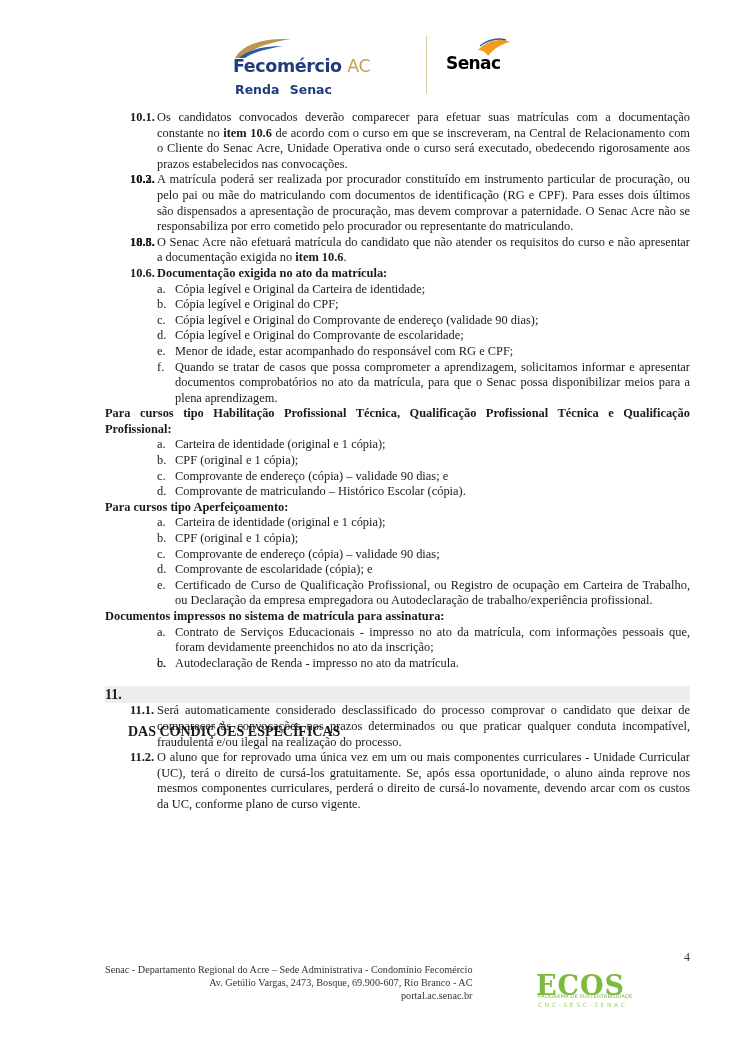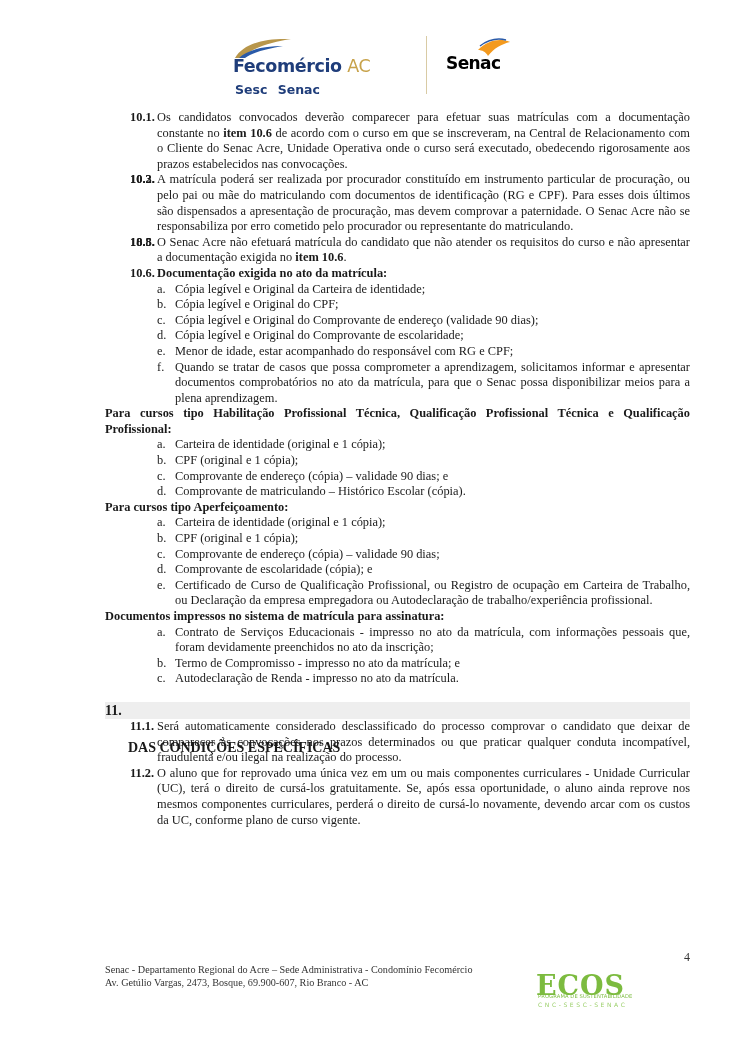--- a/index.html
+++ b/index.html
@@ -24,38 +24,38 @@
   .sub .letter { position: absolute; left: 52px; top: 0; }
   .sub2 { position: relative; padding-left: 70px; text-align: justify; }
   .sub2 .letter { position: absolute; left: 52px; top: 0; }
   .group-head { font-weight: bold; text-align: justify; padding-left: 0; }
   b, .bold { font-weight: bold; }
 
   .section-title { position: relative; margin-top: 15px; height: 17px; background: #eeeeee; font-weight: bold; font-size: 14px; line-height: 17px; width: 585px; }
   .section-title .snum { position: absolute; left: 0; }
   .section-title .stext { position: absolute; left: 23px; margin-top: 37px; }
 
-  .footer { position: absolute; top: 963px; left: 105px; font-size: 10.2px; line-height: 13px; color: #333; }
+  .footer { position: absolute; top: 963px; left: 105px; font-size: 10.2px; line-height: 13px; color: #333; text-align: right; }
   .page-num { position: absolute; top: 950px; left: 684px; font-size: 12px; color: #333; }
   .ecos { position: absolute; top: 958px; left: 536px; width: 104px; height: 48px; }
   .ecos-word { position: absolute; left: 0; top: 13px; font-family: "DejaVu Serif", serif; font-weight: bold; font-size: 27px; color: #7cbb3f; letter-spacing: 1px; line-height: 30px; }
   .ecos-sub1 { position: absolute; left: 2px; top: 31px; font-family: "DejaVu Sans", sans-serif; font-size: 5.2px; color: #7cbb3f; letter-spacing: 0.1px; white-space: nowrap; }
   .ecos-sub2 { position: absolute; left: 2px; top: 39px; font-family: "DejaVu Sans", sans-serif; font-size: 6px; color: #9bcf6a; letter-spacing: 2.6px; white-space: nowrap; }
 </style>
 </head>
 <body>
 
 <div class="header">
   <div class="feco-logo">
     <svg class="feco-swoosh" width="60" height="24" viewBox="0 0 60 24">
       <path d="M2 22 C10 8, 30 2, 58 3 C40 6, 22 10, 8 22 Z" fill="#b8964a"></path>
       <path d="M6 22 C14 14, 30 10, 50 10 C34 13, 20 16, 12 22 Z" fill="#2a5aa8"></path>
     </svg>
     <div class="feco-name"><span>Fecomércio</span> <span class="ac">AC</span></div>
-    <div class="feco-sub">Sesc Senac</div>
+    <div class="feco-sub">Renda Senac</div>
   </div>
   <div class="logo-divider"></div>
   <div class="senac-logo">
     <svg class="senac-wing" width="36" height="20" viewBox="0 0 36 20">
       <path d="M2 12 C12 2, 24 0, 34 4 C26 6, 18 10, 12 18 C10 14, 6 12, 2 12 Z" fill="#f39a1f"></path>
       <path d="M4 8 C12 2, 22 0, 30 2" stroke="#2a5aa8" stroke-width="1.5" fill="none"></path>
     </svg>
     <div class="senac-word">Senac</div>
   </div>
 </div>
@@ -98,39 +98,40 @@
 
   <div class="group-head">Para cursos tipo Aperfeiçoamento:</div>
   <div class="sub2"><span class="letter">a.</span><span>Carteira de identidade (original e 1 cópia);</span></div>
   <div class="sub2"><span class="letter">b.</span><span>CPF (original e 1 cópia);</span></div>
   <div class="sub2"><span class="letter">c.</span><span>Comprovante de endereço (cópia) – validade 90 dias;</span></div>
   <div class="sub2"><span class="letter">d.</span><span>Comprovante de escolaridade (cópia); e</span></div>
   <div class="sub2"><span class="letter">e.</span><span>Certificado de Curso de Qualificação Profissional, ou Registro de ocupação em Carteira de Trabalho, ou Declaração da empresa empregadora ou Autodeclaração de trabalho/experiência profissional.</span></div>
 
   <div class="group-head">Documentos impressos no sistema de matrícula para assinatura:</div>
   <div class="sub2"><span class="letter">a.</span><span>Contrato de Serviços Educacionais - impresso no ato da matrícula, com informações pessoais que, foram devidamente preenchidos no ato da inscrição;</span></div>
-  <div class="sub2"><span class="letter">b.</span><span>Termo de Compromisso - impresso no ato da matrícula; e</span></div>
+  <div class="sub2"><span class="letter">b.</span></div>
   <div class="sub2"><span class="letter">c.</span><span>Autodeclaração de Renda - impresso no ato da matrícula.</span></div>
 
   <div class="section-title">
     <span class="snum">11.</span>
     <span class="stext">DAS CONDIÇÕES ESPECÍFICAS</span>
   </div>
   <div class="item">
     <span class="num">11.1.</span>
     <span>Será automaticamente considerado desclassificado do processo comprovar o candidato que deixar de comparecer às convocações nos prazos determinados ou que praticar qualquer conduta incompatível, fraudulenta e/ou ilegal na realização do processo.</span>
   </div>
   <div class="item">
     <span class="num">11.2.</span>
     <span>O aluno que for reprovado uma única vez em um ou mais componentes curriculares - Unidade Curricular (UC), terá o direito de cursá-los gratuitamente. Se, após essa oportunidade, o aluno ainda reprove nos mesmos componentes curriculares, perderá o direito de cursá-lo novamente, devendo arcar com os custos da UC, conforme plano de curso vigente.</span>
   </div>
 </div>
 
 <div class="footer">
   <div>Senac - Departamento Regional do Acre – Sede Administrativa - Condomínio Fecomércio</div>
   <div>Av. Getúlio Vargas, 2473, Bosque, 69.900-607, Rio Branco - AC</div>
+  <div>portal.ac.senac.br</div>
 </div>
 <div class="ecos">
   <div class="ecos-word">ECOS</div>
   <div class="ecos-sub1">PROGRAMA DE SUSTENTABILIDADE</div>
   <div class="ecos-sub2">CNC-SESC-SENAC</div>
 </div>
 <div class="page-num">4</div>
 
 </body></html>

